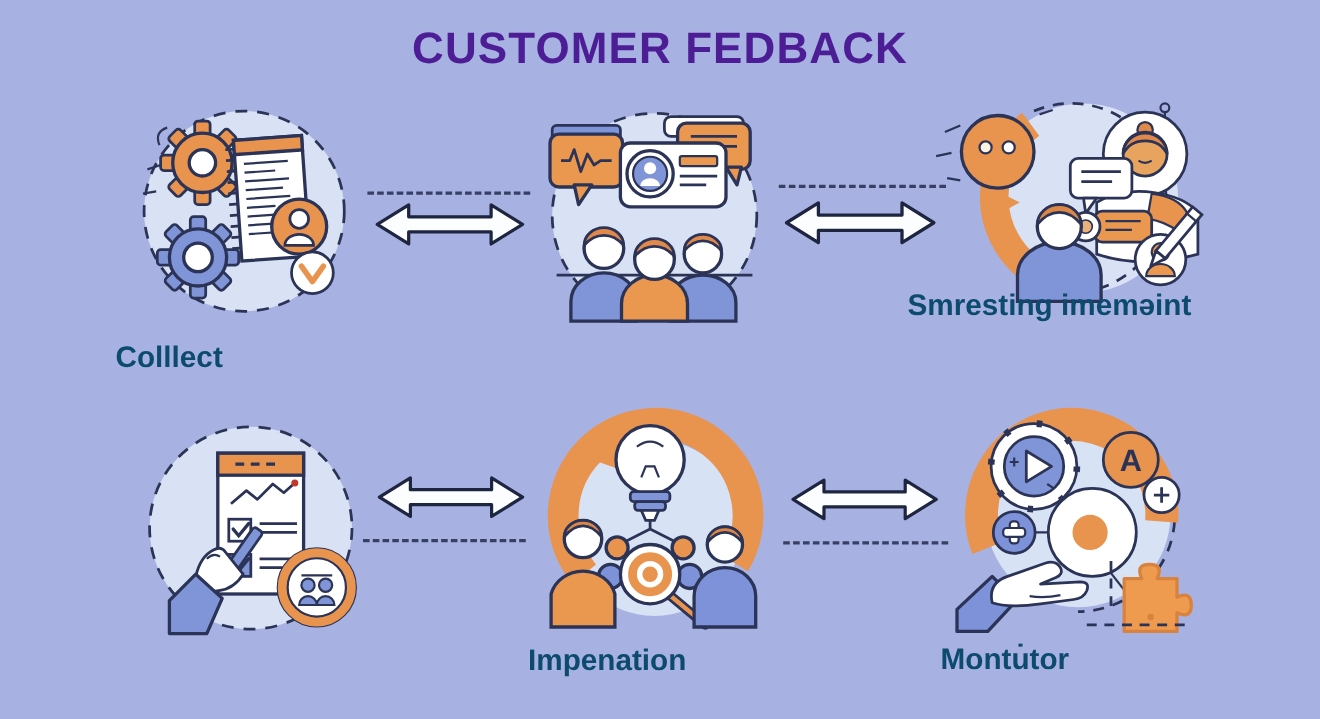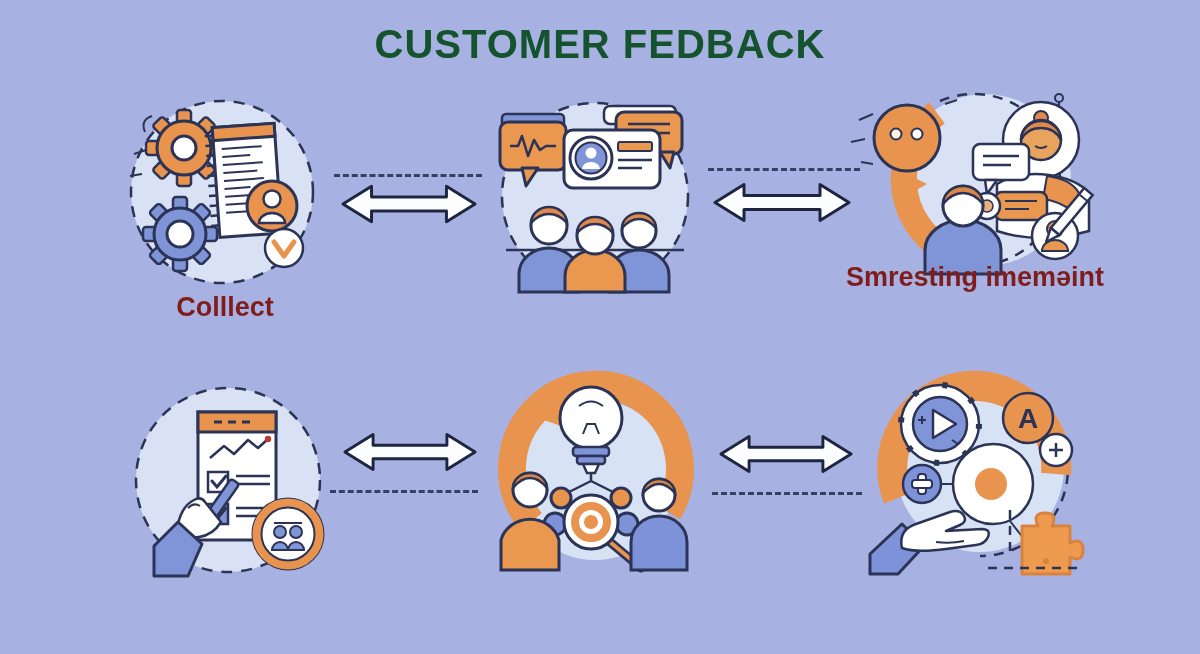--- a/index.html
+++ b/index.html
@@ -4,25 +4,25 @@
 <style>
   html,body{margin:0;padding:0;}
   .canvas{
     position:relative;width:1200px;height:654px;overflow:hidden;
     background:#a8b2e2;
     font-family:"Liberation Sans","DejaVu Sans",sans-serif;
   }
   .title{
     position:absolute;left:0;right:0;top:22px;margin:0;
     text-align:center;font-size:40px;font-weight:800;letter-spacing:1px;
-    color:#14532d;
+    color:#4c1d95;
   }
   .step-label{
-    position:absolute;text-align:center;
-    font-size:27px;font-weight:700;color:#7f1d1d;
+    position:absolute;
+    font-size:27px;font-weight:700;color:#0c4a6e;
   }
   .ill{position:absolute;}
   .dash-line{
     position:absolute;height:0;border-top:3px dashed #2b3356;opacity:.9;
   }
   .arrow{position:absolute;}
   svg{display:block;overflow:visible;}
   text{font-family:"Liberation Sans","DejaVu Sans",sans-serif;}
 </style>
 </head>
@@ -74,21 +74,21 @@
       <circle cx="150" cy="110" r="25" fill="#e8934e" stroke="#2b3356" stroke-width="3"></circle>
       <circle cx="150" cy="103" r="8.5" fill="#ffffff" stroke="#2b3356" stroke-width="2.5"></circle>
       <path d="M137,127 a13,10 0 0 1 26,0 z" fill="#ffffff" stroke="#2b3356" stroke-width="2.5"></path>
     </g>
 
     <g>
       <circle cx="162" cy="152" r="19" fill="#ffffff" stroke="#2b3356" stroke-width="2.5"></circle>
       <polyline points="152,146 162,160 172,146" fill="none" stroke="#e8934e" stroke-width="5" stroke-linecap="round" stroke-linejoin="round"></polyline>
     </g>
   </svg>
-  <div class="step-label" style="left:105px;top:292px;width:240px">Colllect</div>
+  <div class="step-label" style="left:105px;top:310px;width:240px">Colllect</div>
 
   <div class="dash-line" style="left:334px;top:174px;width:148px"></div>
   <svg class="arrow" style="left:340px;top:182px" width="138" height="44" viewBox="0 0 140 44">
     <polygon points="3,22 32,4 32,15 108,15 108,4 137,22 108,40 108,29 32,29 32,40" fill="#fcfdff" stroke="#1d2540" stroke-width="3" stroke-linejoin="round"></polygon>
   </svg>
 
   <svg class="ill" style="left:492px;top:96px" width="205" height="196" viewBox="0 0 205 196">
     <circle cx="103" cy="100" r="93" fill="#d8e2f4" stroke="#2b3356" stroke-width="2.5" stroke-dasharray="11 9"></circle>
     <line x1="14" y1="154" x2="192" y2="154" stroke="#2b3356" stroke-width="2.5"></line>
 
@@ -271,20 +271,21 @@
       <circle cx="47" cy="128" r="17" fill="#ffffff" stroke="#2b3356" stroke-width="3"></circle>
       <path d="M30,126 a17,15 0 0 1 34,0 q-8,-10 -17,-10 q-9,0 -17,10 z" fill="#dd8747" stroke="#2b3356" stroke-width="2.5"></path>
     </g>
 
     <g>
       <path d="M148,208 v-28 a28,26 0 0 1 56,0 v28 z" fill="#7d92d8" stroke="#2b3356" stroke-width="3"></path>
       <circle cx="176" cy="133" r="16" fill="#ffffff" stroke="#2b3356" stroke-width="3"></circle>
       <path d="M160,131 a16,14 0 0 1 32,0 q-8,-9 -16,-9 q-8,0 -16,9 z" fill="#dd8747" stroke="#2b3356" stroke-width="2.5"></path>
     </g>
   </svg>
+  <div class="step-label" style="left:480px;top:585px;width:235px">Impenation</div>
 
   <svg class="arrow" style="left:718px;top:432px" width="136" height="44" viewBox="0 0 140 44">
     <polygon points="3,22 32,4 32,15 108,15 108,4 137,22 108,40 108,29 32,29 32,40" fill="#fcfdff" stroke="#1d2540" stroke-width="3" stroke-linejoin="round"></polygon>
   </svg>
   <div class="dash-line" style="left:712px;top:492px;width:150px"></div>
 
   <svg class="ill" style="left:860px;top:356px" width="225" height="218" viewBox="0 0 225 218">
     <circle cx="120" cy="112" r="84" fill="#d8e2f5"></circle>
     <path d="M120,24 A88,88 0 1 1 120,200" fill="none" stroke="#2b3356" stroke-width="2.5" stroke-dasharray="10 8"></path>
     <path d="M38,142 A82,82 0 1 1 196,118" fill="none" stroke="#e8934e" stroke-width="30"></path>
@@ -324,14 +325,15 @@
       <path d="M42,192 q-4,-18 14,-24 l34,-12 q10,-3 14,4 q3,6 -4,9 l-14,6 l36,-2 q9,0 6,8 q-3,7 -12,8 l-30,4 q-30,4 -44,-1 z" fill="#ffffff" stroke="#2b3356" stroke-width="2.5" stroke-linejoin="round"></path>
       <path d="M76,186 q14,2 28,-1" fill="none" stroke="#2b3356" stroke-width="2"></path>
     </g>
 
     <g>
       <path d="M162,170 h16 q-6,-13 7,-13 q13,0 7,13 h18 v17 q13,-6 13,7 q0,13 -13,7 v17 h-48 z" fill="#ee9a4f" stroke="#d9823e" stroke-width="3" stroke-linejoin="round"></path>
       <circle cx="186" cy="205" r="3" fill="#d9823e"></circle>
       <path d="M150,154 v44 M128,212 h94" fill="none" stroke="#2b3356" stroke-width="2.5" stroke-dasharray="9 7"></path>
     </g>
   </svg>
+  <div class="step-label" style="left:855px;top:584px;width:250px">Montu̇tor</div>
 
 </div>
 
 </body></html>

